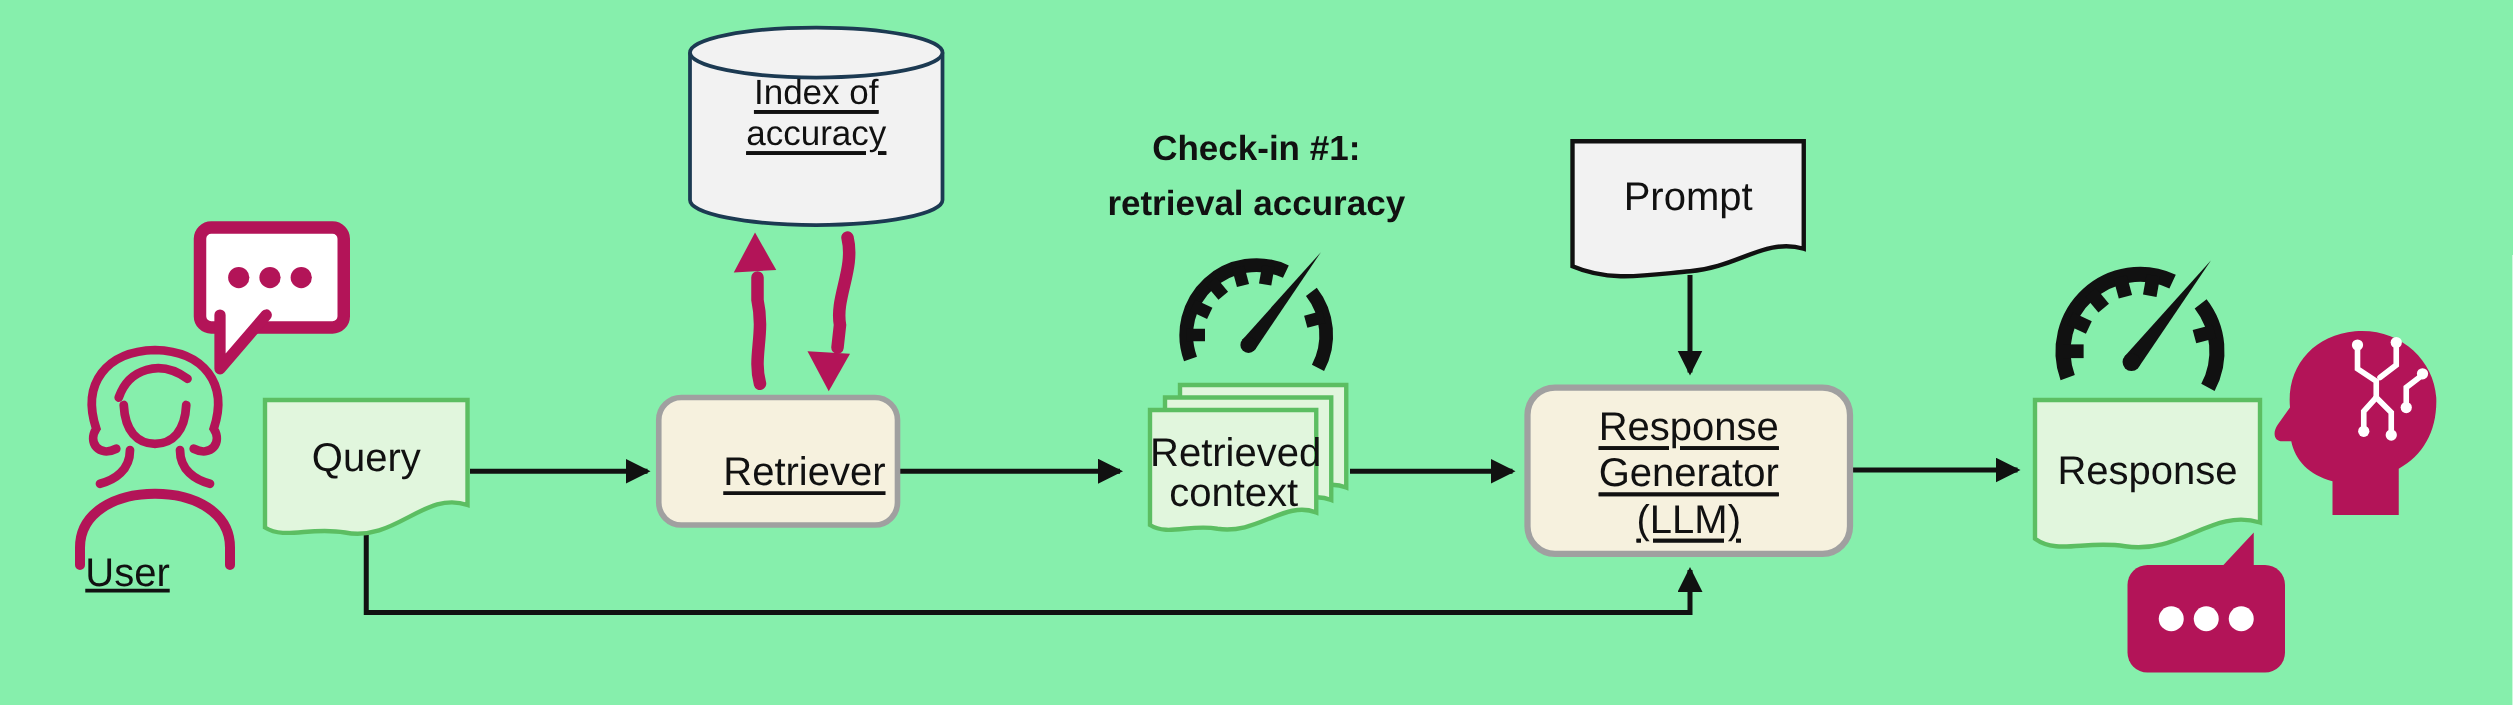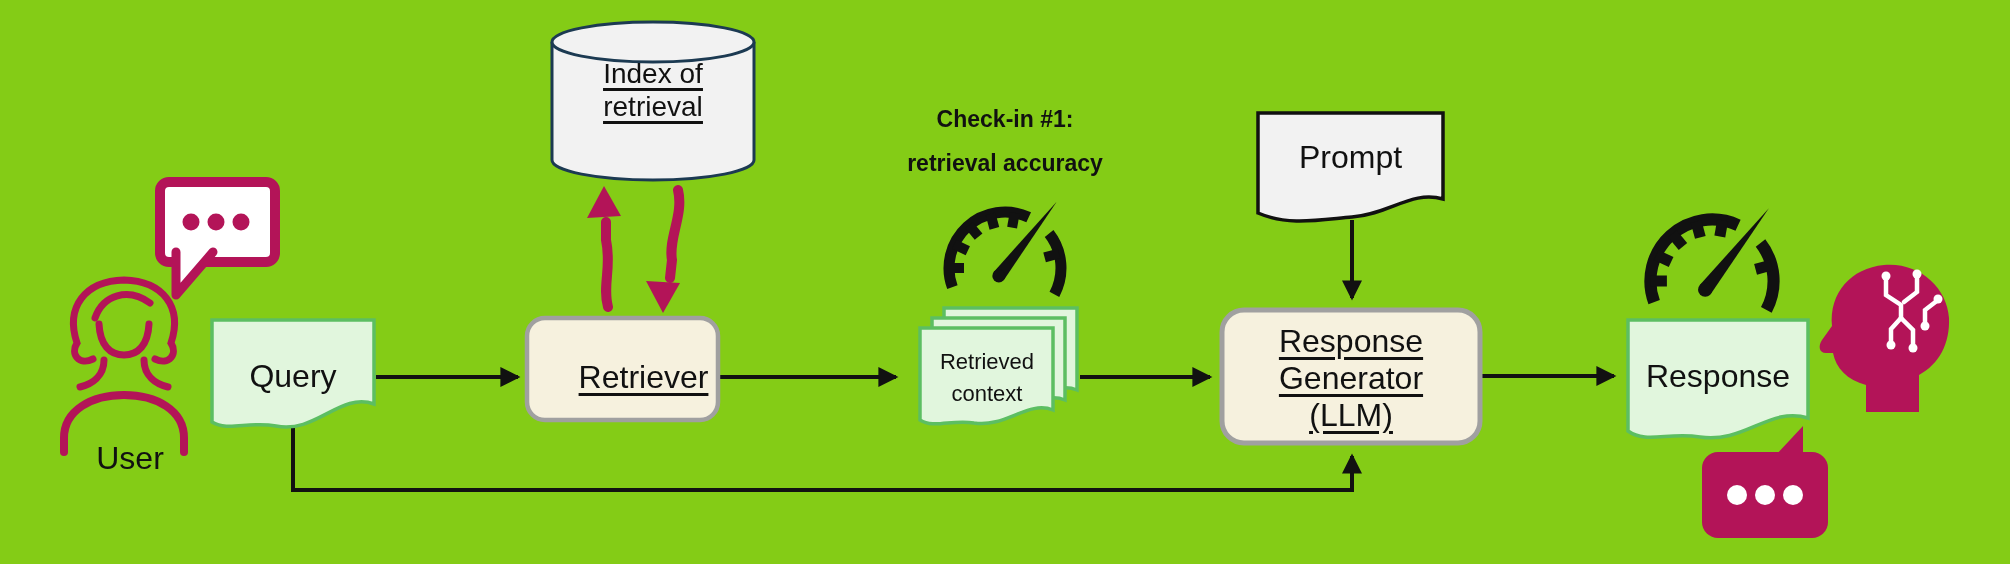--- a/index.html
+++ b/index.html
@@ -1,22 +1,22 @@
 <!DOCTYPE html>
 <html><head>
 <meta charset="utf-8">
 <style>
   html,body{margin:0;padding:0;background:#fff;}
-  #canvas{position:relative;width:2010px;height:564px;background:#84cc16;overflow:hidden;
+  #canvas{position:relative;width:2010px;height:564px;background:#86efac;overflow:hidden;
           font-family:"Liberation Sans",sans-serif;color:#111;}
   .label{position:absolute;text-align:center;font-size:32px;line-height:34px;color:#111;}
   .label .ln{display:block;}
   .u .ln, .u{text-decoration:underline;text-underline-offset:5px;text-decoration-thickness:2.5px;}
-  .checkin{font-weight:bold;font-size:23px;line-height:44px;}
-  .small{font-size:22px;line-height:32px;}
+  .checkin{font-weight:bold;font-size:28px;line-height:44px;}
+  .small{font-size:32px;line-height:32px;}
   .idx{font-size:28px;line-height:33px;}
   svg{position:absolute;left:0;top:0;}
 </style>
 </head>
 <body>
 
 <div id="canvas">
 
 <svg width="2010" height="564" viewBox="0 0 2010 564">
   <defs>
@@ -131,28 +131,28 @@
     <polygon points="1775,456 1803,426 1803,460" fill="#B31458"></polygon>
     <rect x="1702" y="452" width="126" height="86" rx="16" fill="#B31458"></rect>
     <circle cx="1737" cy="495" r="10" fill="#fff"></circle>
     <circle cx="1765" cy="495" r="10" fill="#fff"></circle>
     <circle cx="1793" cy="495" r="10" fill="#fff"></circle>
   </g>
 </svg>
 
   <div class="label idx u" style="left:553px;top:57px;width:200px;">
     <span class="ln">Index of</span>
-    <span class="ln">retrieval</span>
+    <span class="ln">accuracy</span>
   </div>
 
-  <div class="label" style="left:60px;top:441px;width:140px;">
+  <div class="label" style="left:32px;top:441px;width:140px;text-decoration:underline;">
     <span>User</span>
   </div>
 
-  <div class="label" style="left:213px;top:359px;width:160px;">
+  <div class="label" style="left:213px;top:349px;width:160px;">
     <span>Query</span>
   </div>
 
   <div class="label u" style="left:548px;top:360px;width:191px;">
     <span>Retriever</span>
   </div>
 
   <div class="label checkin" style="left:843px;top:97px;width:324px;">
     <span class="ln">Check-in #1:</span>
     <span class="ln">retrieval accuracy</span>

